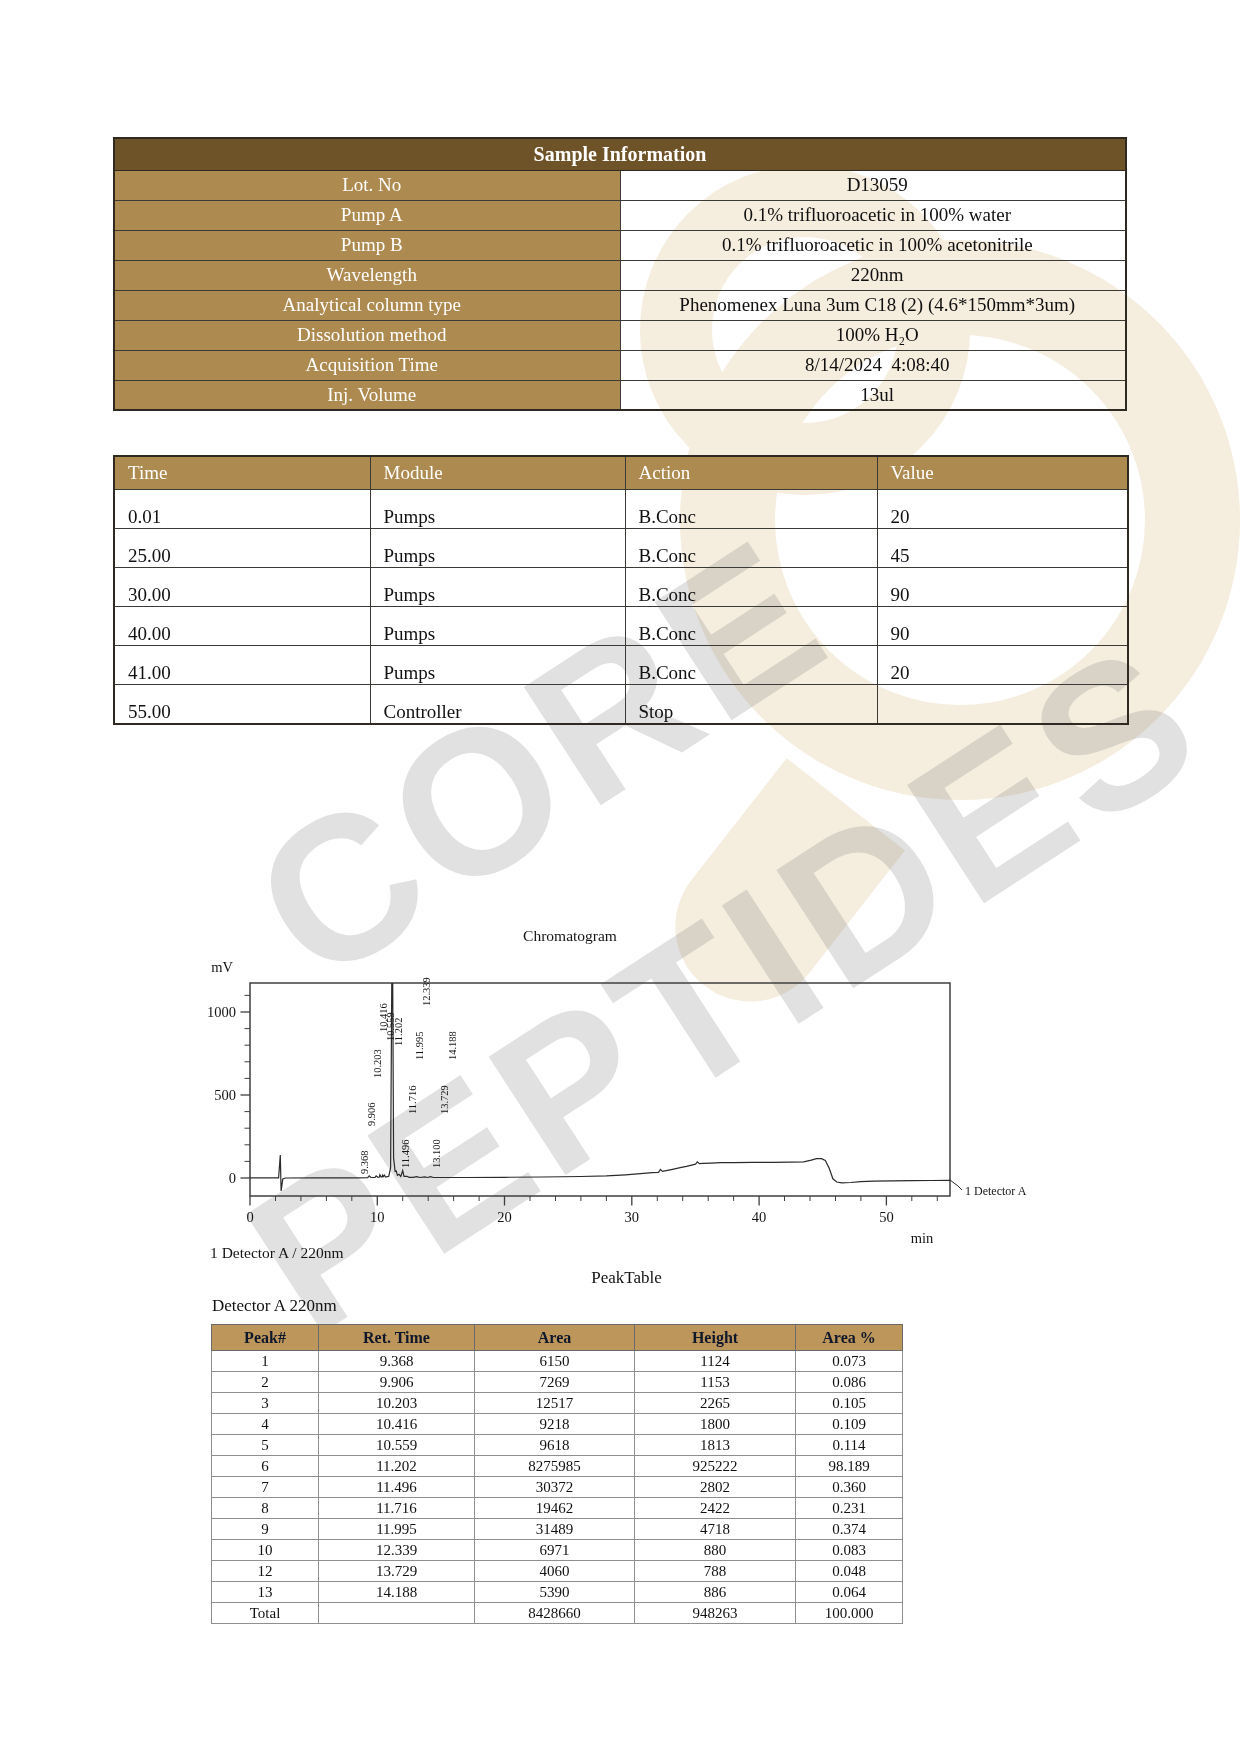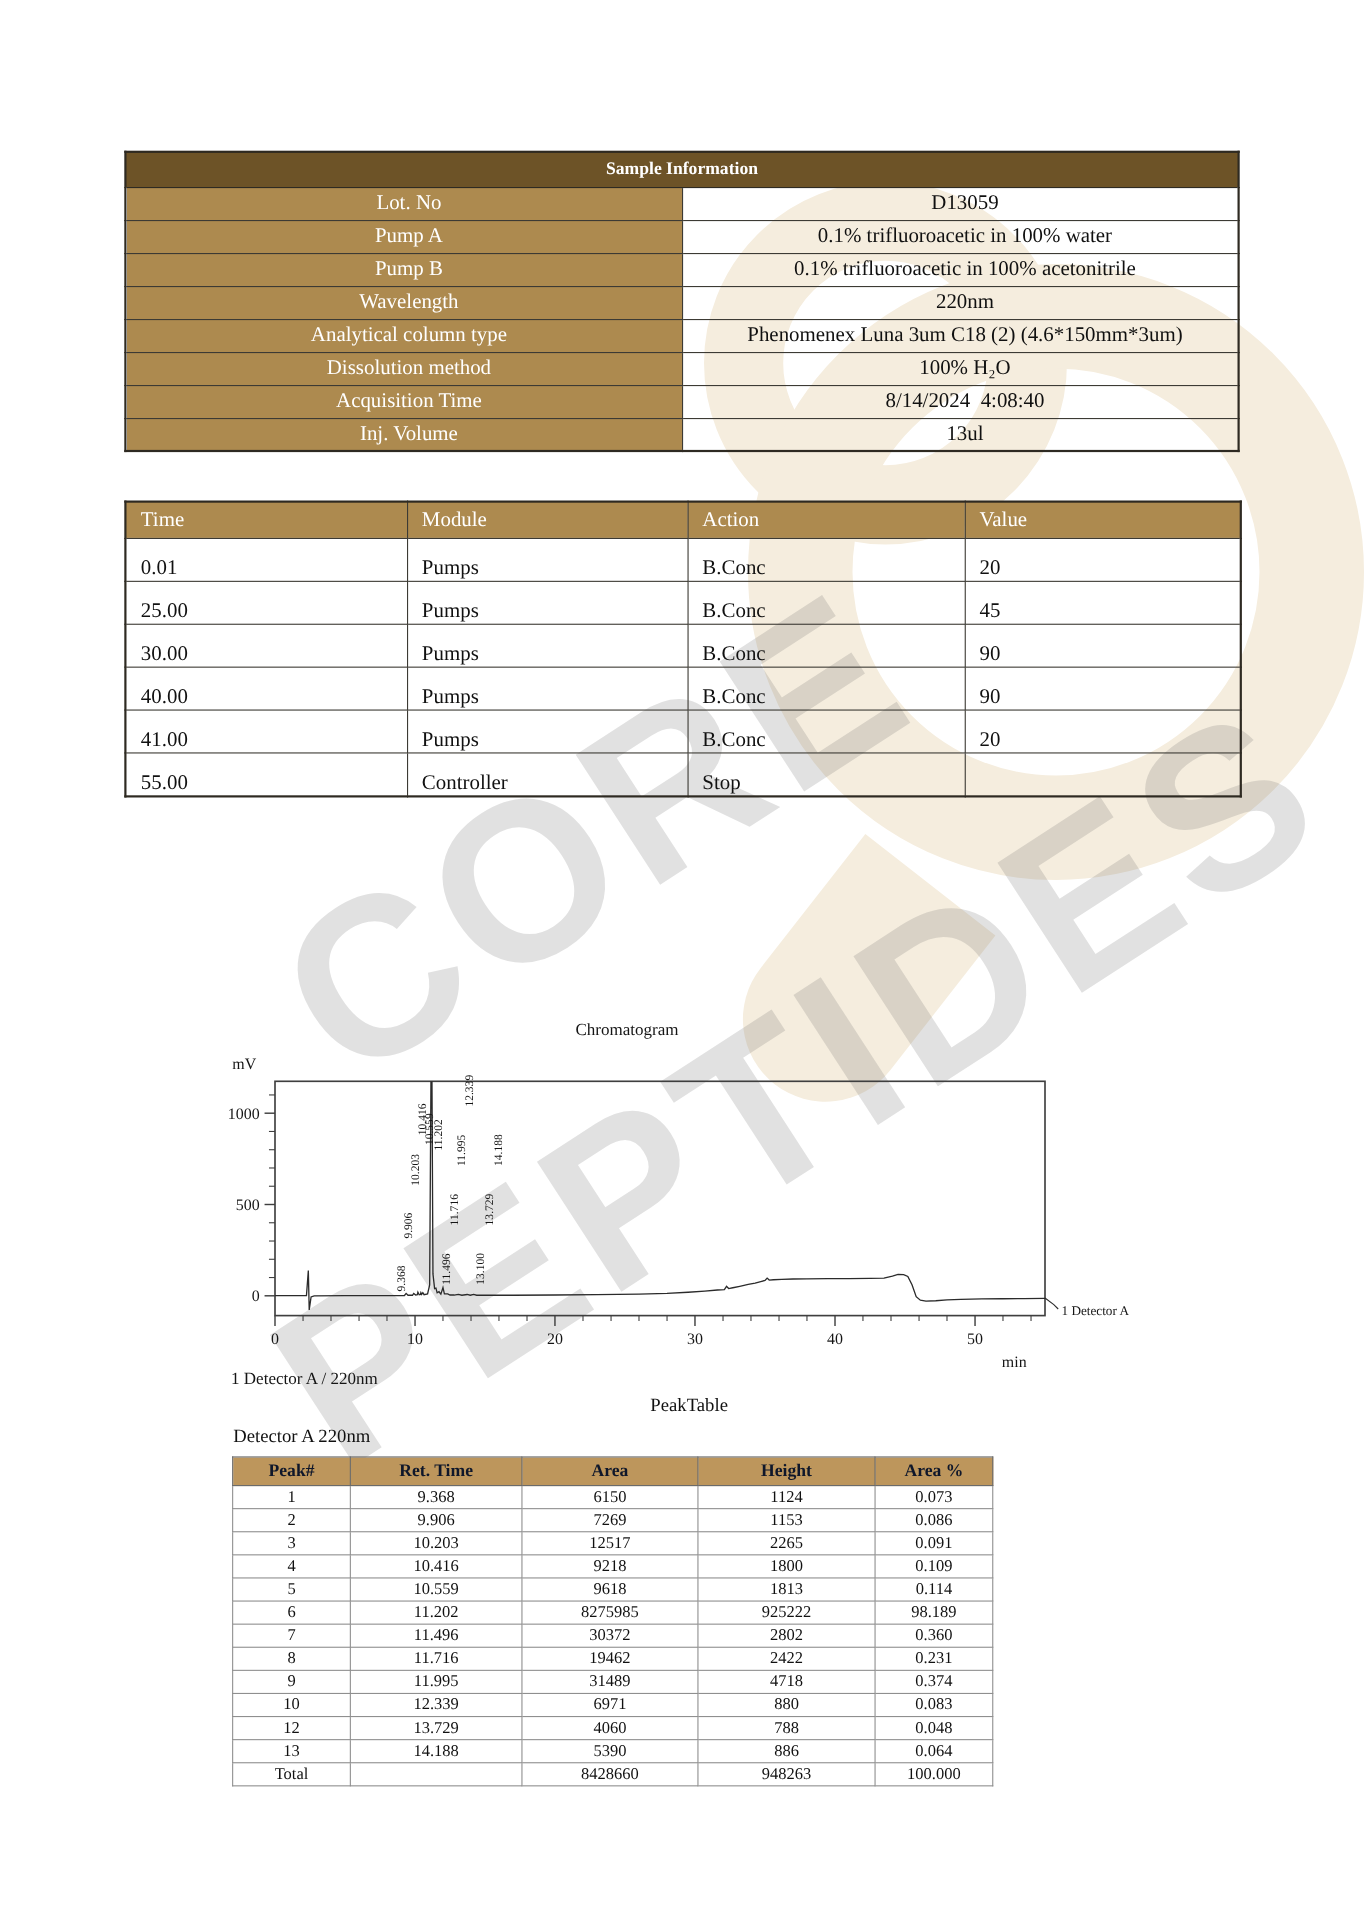--- a/index.html
+++ b/index.html
@@ -20,21 +20,21 @@
     transform:rotate(-33deg); transform-origin:50% 50%;
     font-family:"Liberation Sans", sans-serif; font-weight:bold;
     font-size:205px; line-height:1.42; letter-spacing:8px;
     color:rgba(105,105,105,0.20); text-align:center; white-space:nowrap;
   }
   .wm-text span { display:block; }
   .wm-text span:nth-child(2) { margin-left:60px; }
   
   table { position:absolute; border-collapse:collapse; table-layout:fixed; z-index:1; }
   .t1 { left:113px; top:137px; width:1014px; font-size:19px; border:2px solid #2e2a22; }
-  .t1 th { background:#6d5327; color:#fff; font-weight:bold; font-size:16px; height:32px;
+  .t1 th { background:#6d5327; color:#fff; font-weight:bold; font-size:20px; height:32px;
            text-align:center; border:1px solid #2e2a22; }
   .t1 td { height:30px; border:1px solid #3c3a34; padding:0 4px 0 13px; overflow:hidden; white-space:nowrap;text-align:center; }
   .t1 td.lbl { background:#ad8a4f; color:#fff; width:277px; }
   .t1 td.val { background:transparent; color:#101010; }
 
   .t2 { left:113px; top:455px; width:1014px; font-size:19px; border:2px solid #2e2a22; }
   .t2 th { background:#ad8a4f; color:#fff; font-weight:normal; font-size:19px; height:33px;
            text-align:left; padding-left:13px; border:1px solid #3c3a34; }
   .t2 td { height:30px; border:1px solid #3c3a34; padding:16px 4px 0 13px; background:transparent; white-space:nowrap; }
 
@@ -304,21 +304,21 @@
         <td>7269</td>
         <td>1153</td>
         <td>0.086</td>
       </tr>
 
       <tr>
         <td>3</td>
         <td>10.203</td>
         <td>12517</td>
         <td>2265</td>
-        <td>0.091</td>
+        <td>0.105</td>
       </tr>
 
       <tr>
         <td>4</td>
         <td>10.416</td>
         <td>9218</td>
         <td>1800</td>
         <td>0.109</td>
       </tr>
 

